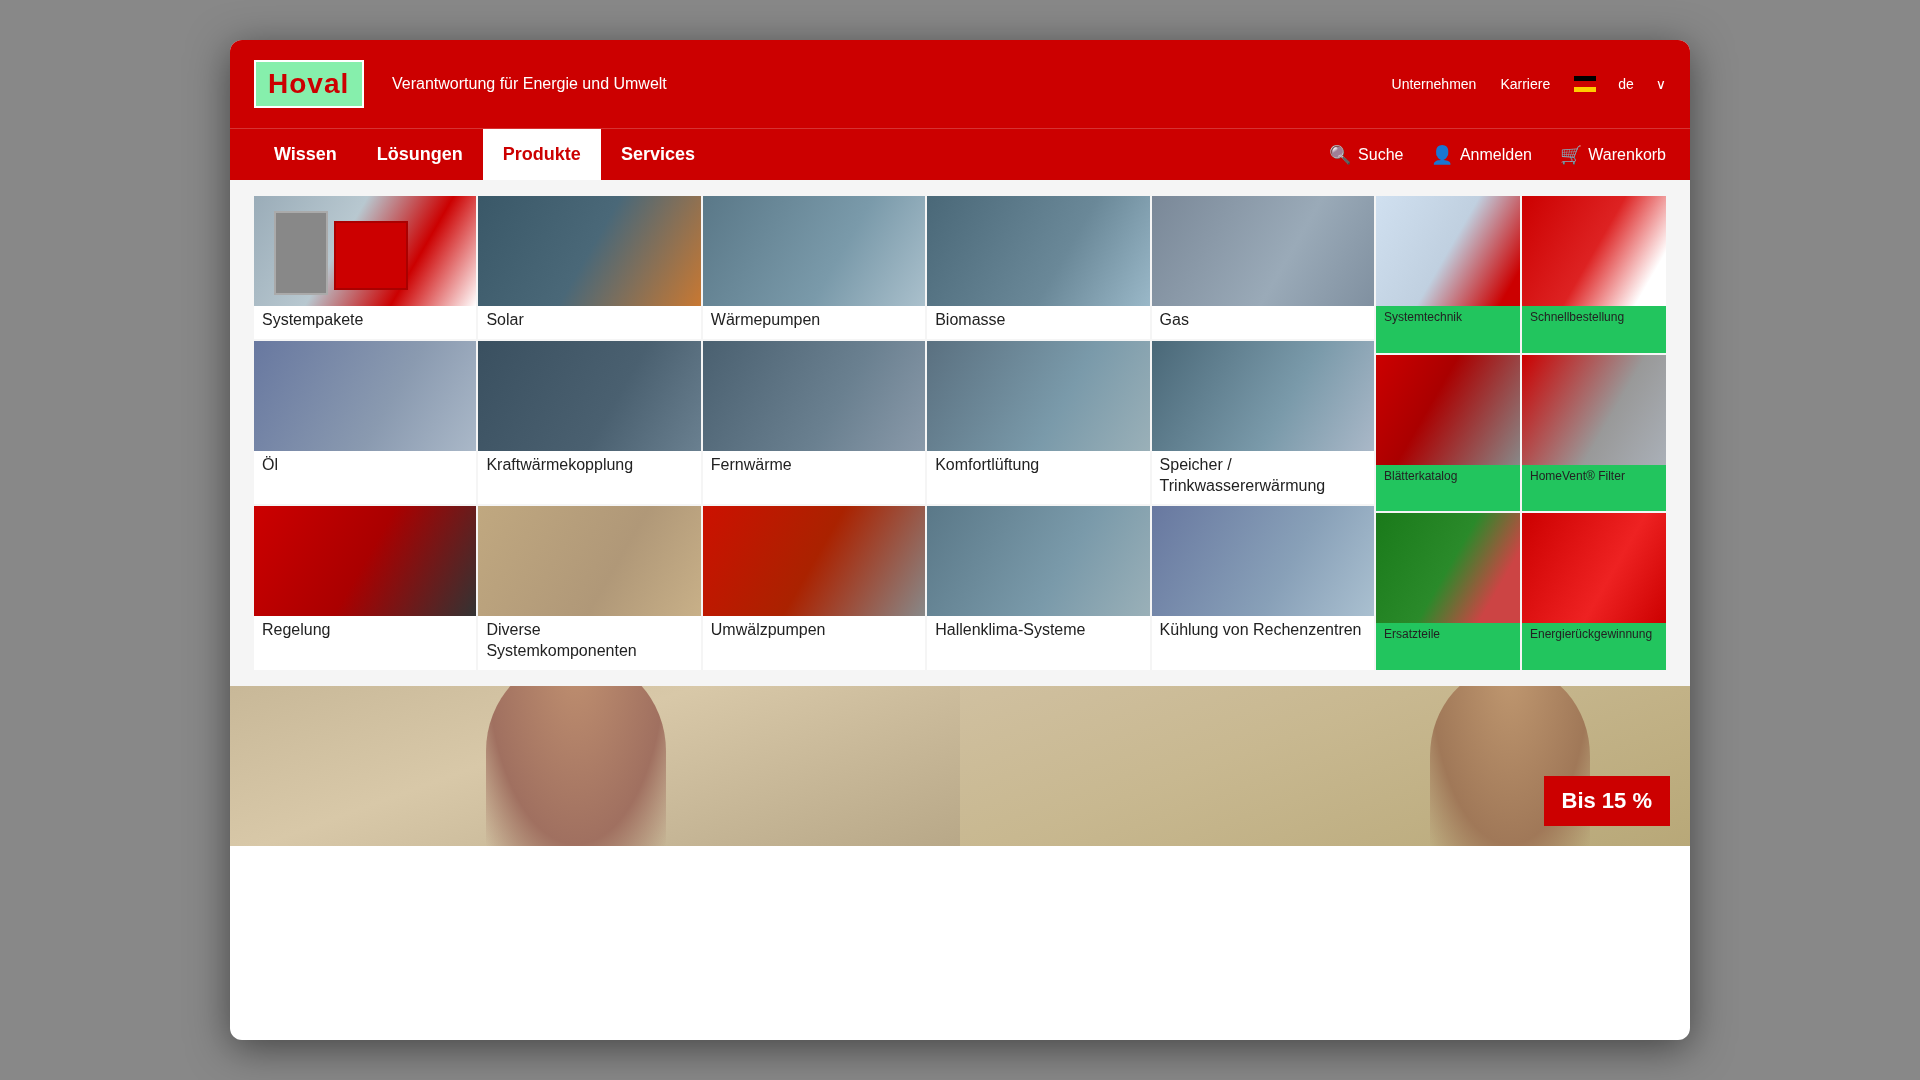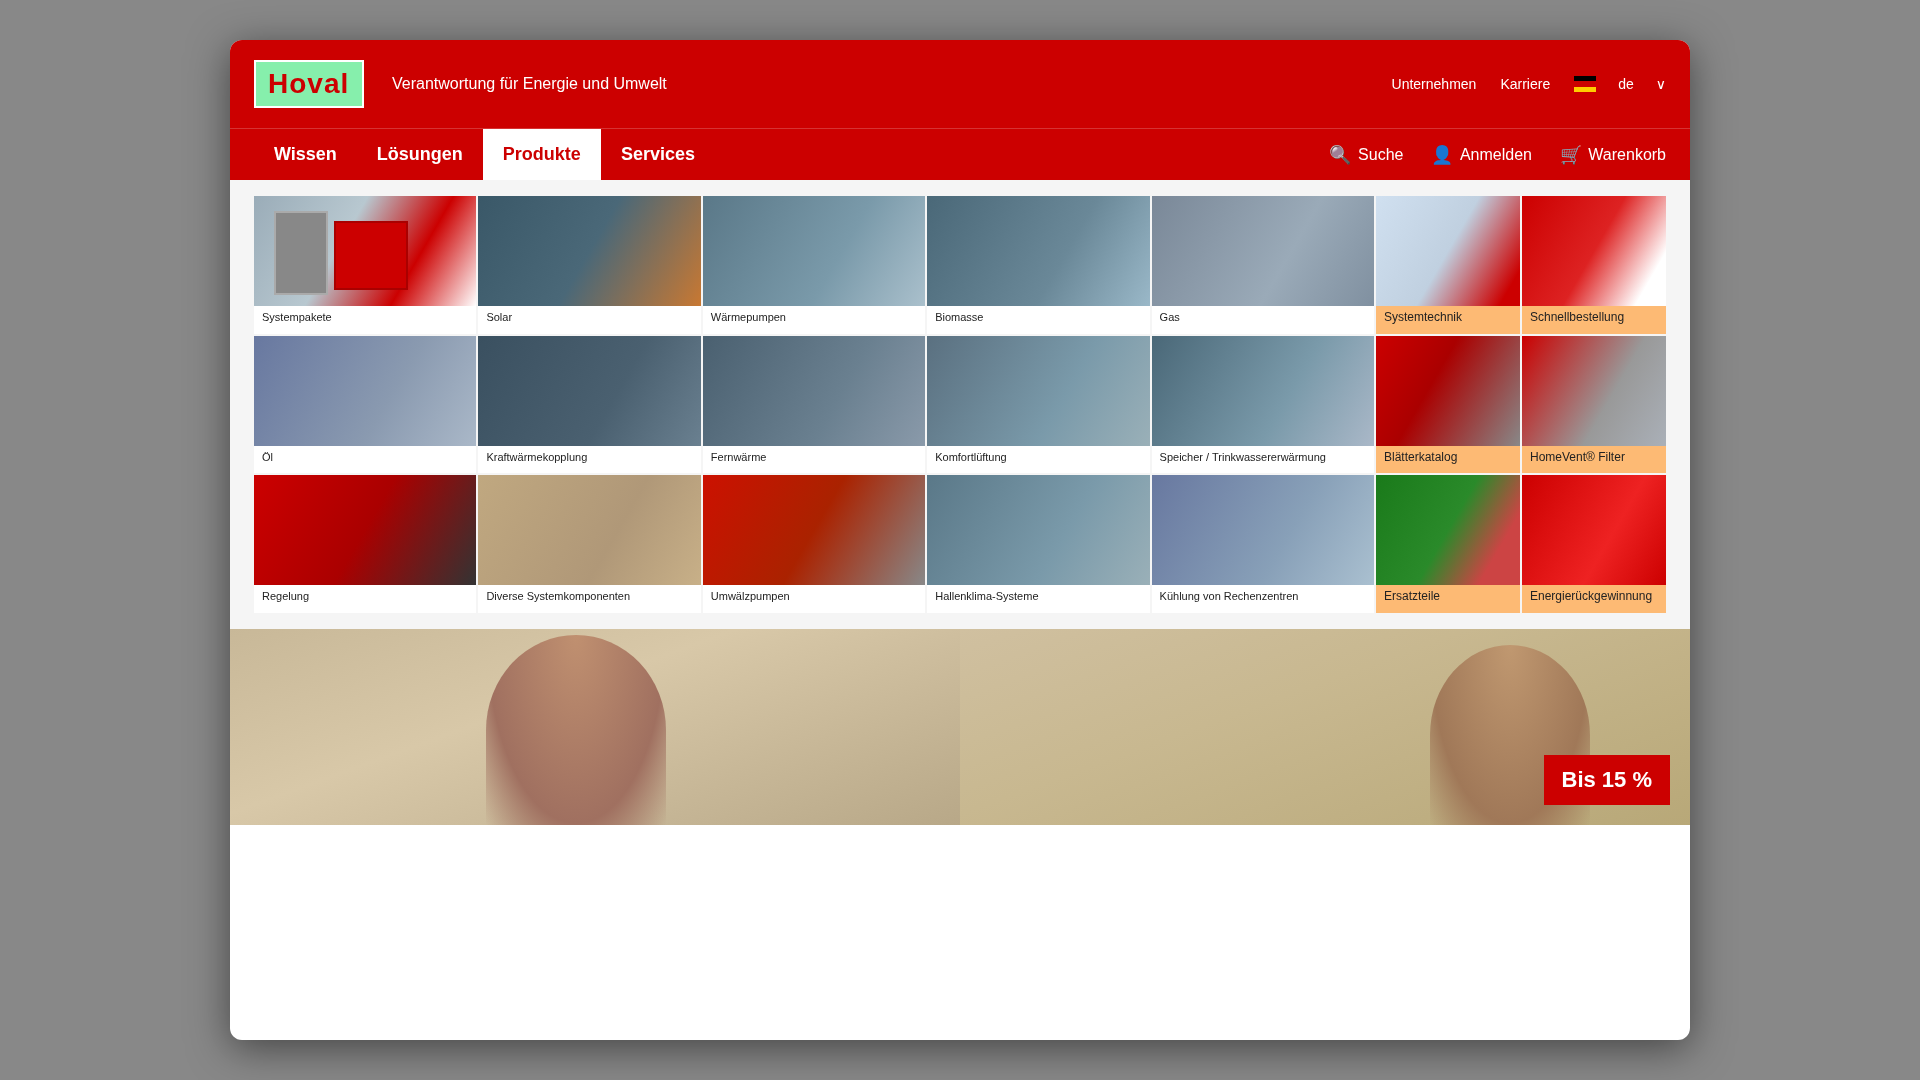--- a/index.html
+++ b/index.html
@@ -159,51 +159,51 @@
       gap: 2px;
       flex: 1;
     }
     .grid-item {
       background: #fff;
       cursor: pointer;
       overflow: hidden;
       position: relative;
     }
     .item-label {
-      font-size: 11px;
+      font-size: 16px;
       color: #222;
       padding: 4px 8px 8px;
       font-weight: 500;
       line-height: 1.3;
     }
     .side-grid {
       display: grid;
       grid-template-columns: repeat(2, 1fr);
       grid-template-rows: repeat(3, auto);
       gap: 2px;
       margin-left: 2px;
       min-width: 290px;
     }
     .side-item {
-      background: #fdba74;
+      background: #22c55e;
       cursor: pointer;
       overflow: hidden;
     }
     .side-label {
       font-size: 12px;
       color: #222;
       padding: 4px 8px 8px;
       font-weight: 500;
       line-height: 1.3;
     }
 
     
     .promo-section {
       display: flex;
-      height: 196px;
+      height: 160px;
       overflow: hidden;
     }
     .promo-left {
       flex: 1;
       background: linear-gradient(135deg, #c8b090 0%, #d0b898 50%, #a89060 100%);
       position: relative;
       overflow: hidden;
       display: flex;
       align-items: flex-end;
     }

